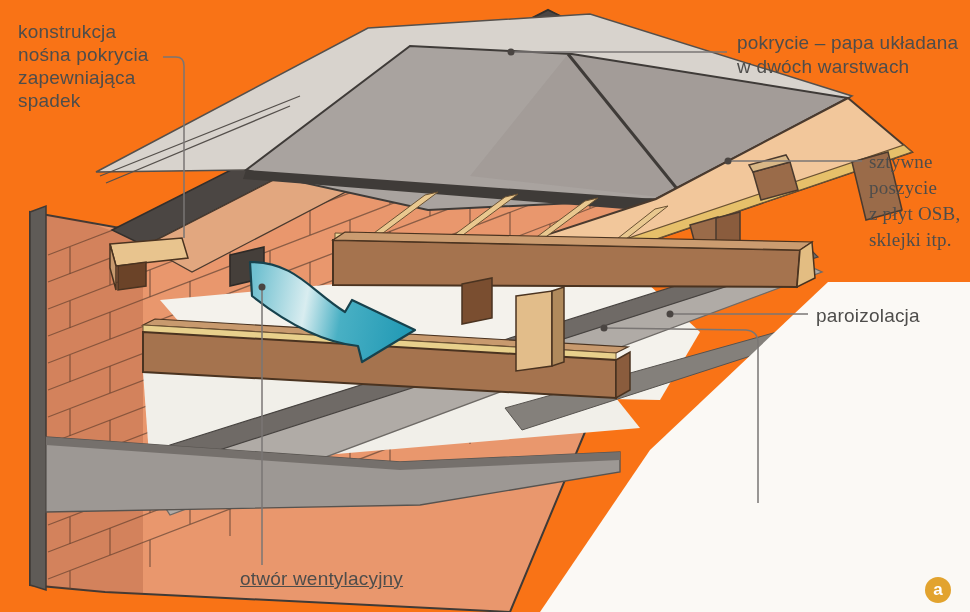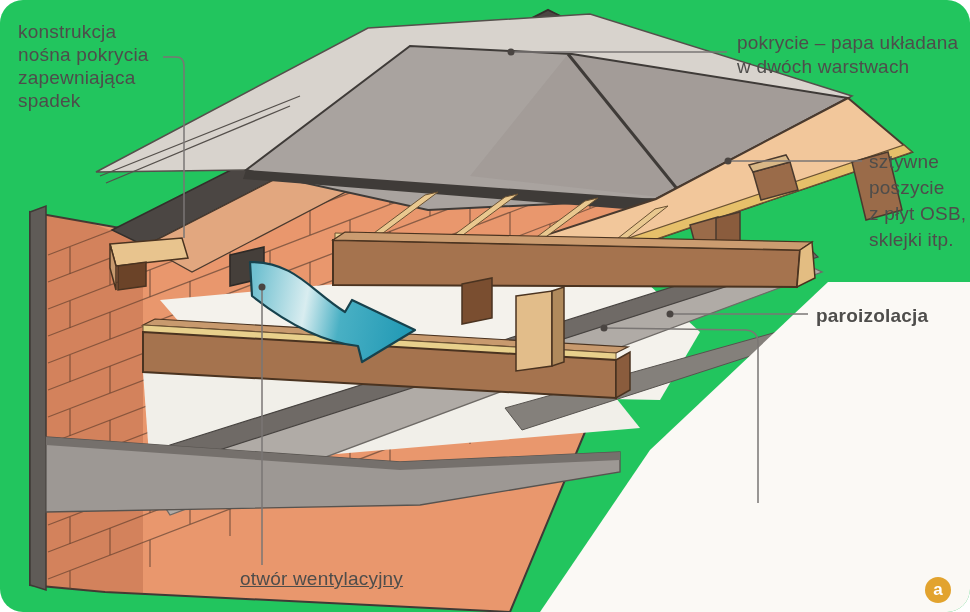--- a/index.html
+++ b/index.html
@@ -1,21 +1,21 @@
 <!DOCTYPE html>
 <html><head>
 <meta charset="utf-8">
 <style>
   html,body{margin:0;padding:0;}
   body{font-family:"Liberation Sans",sans-serif;}
-  #stage{position:relative;width:970px;height:612px;background:#22c55e;overflow:hidden;border-radius:23px;}
+  #stage{position:relative;width:970px;height:612px;background:#f97316;overflow:hidden;}
   #drawing{position:absolute;left:0;top:0;}
   .lbl{position:absolute;color:#4e4d4b;font-size:19px;line-height:24px;white-space:pre-line;letter-spacing:.2px;}
   .lbl.tight{line-height:23px;}
-  .lbl.wide{line-height:26px;}
+  .lbl.wide{line-height:26px;font-family:Liberation Serif, serif;}
   #badge{position:absolute;left:925px;top:577px;width:26px;height:26px;border-radius:50%;
          background:#e2a32e;color:#fff;font-size:17px;font-weight:bold;
          display:flex;align-items:center;justify-content:center;}
 </style>
 </head>
 <body>
 
 <div id="stage">
 
 <svg id="drawing" width="970" height="612" viewBox="0 0 970 612" xmlns="http://www.w3.org/2000/svg">
@@ -146,19 +146,19 @@
 spadek</div>
 
   <div class="lbl" style="left:737px;top:31px;">pokrycie – papa układana
 w dwóch warstwach</div>
 
   <div class="lbl wide" style="left:869px;top:149px;">sztywne
 poszycie
 z płyt OSB,
 sklejki itp.</div>
 
-  <div class="lbl" style="left:816px;top:304px;font-weight:bold;">paroizolacja</div>
+  <div class="lbl" style="left:816px;top:304px;">paroizolacja</div>
 
 
   <div class="lbl" style="left:240px;top:567px;text-decoration:underline;">otwór wentylacyjny</div>
 
   <div id="badge">a</div>
 </div>
 
 </body></html>

